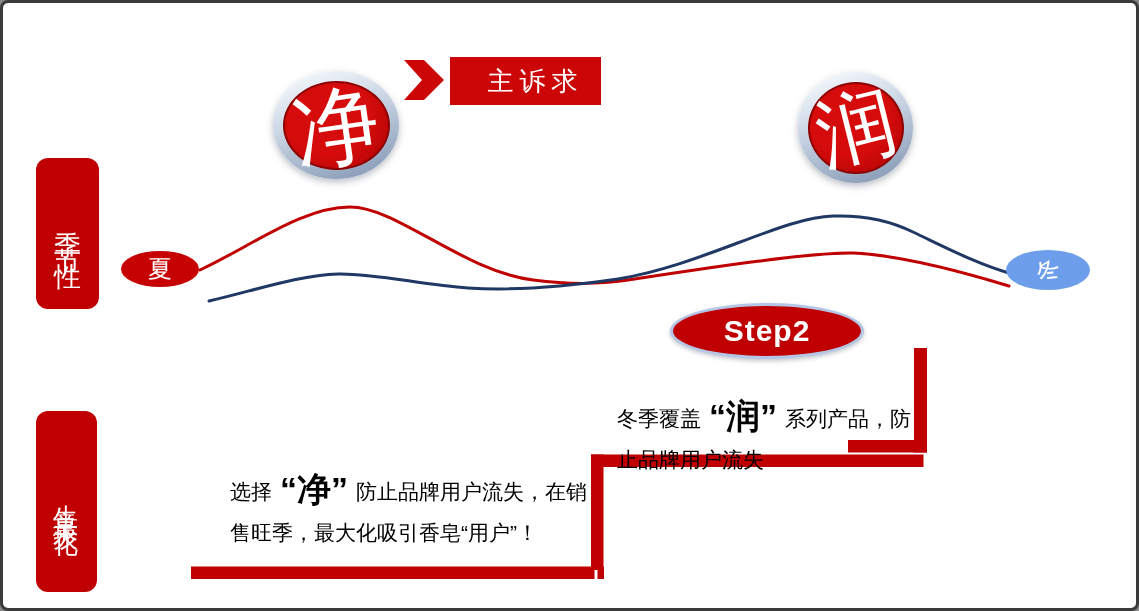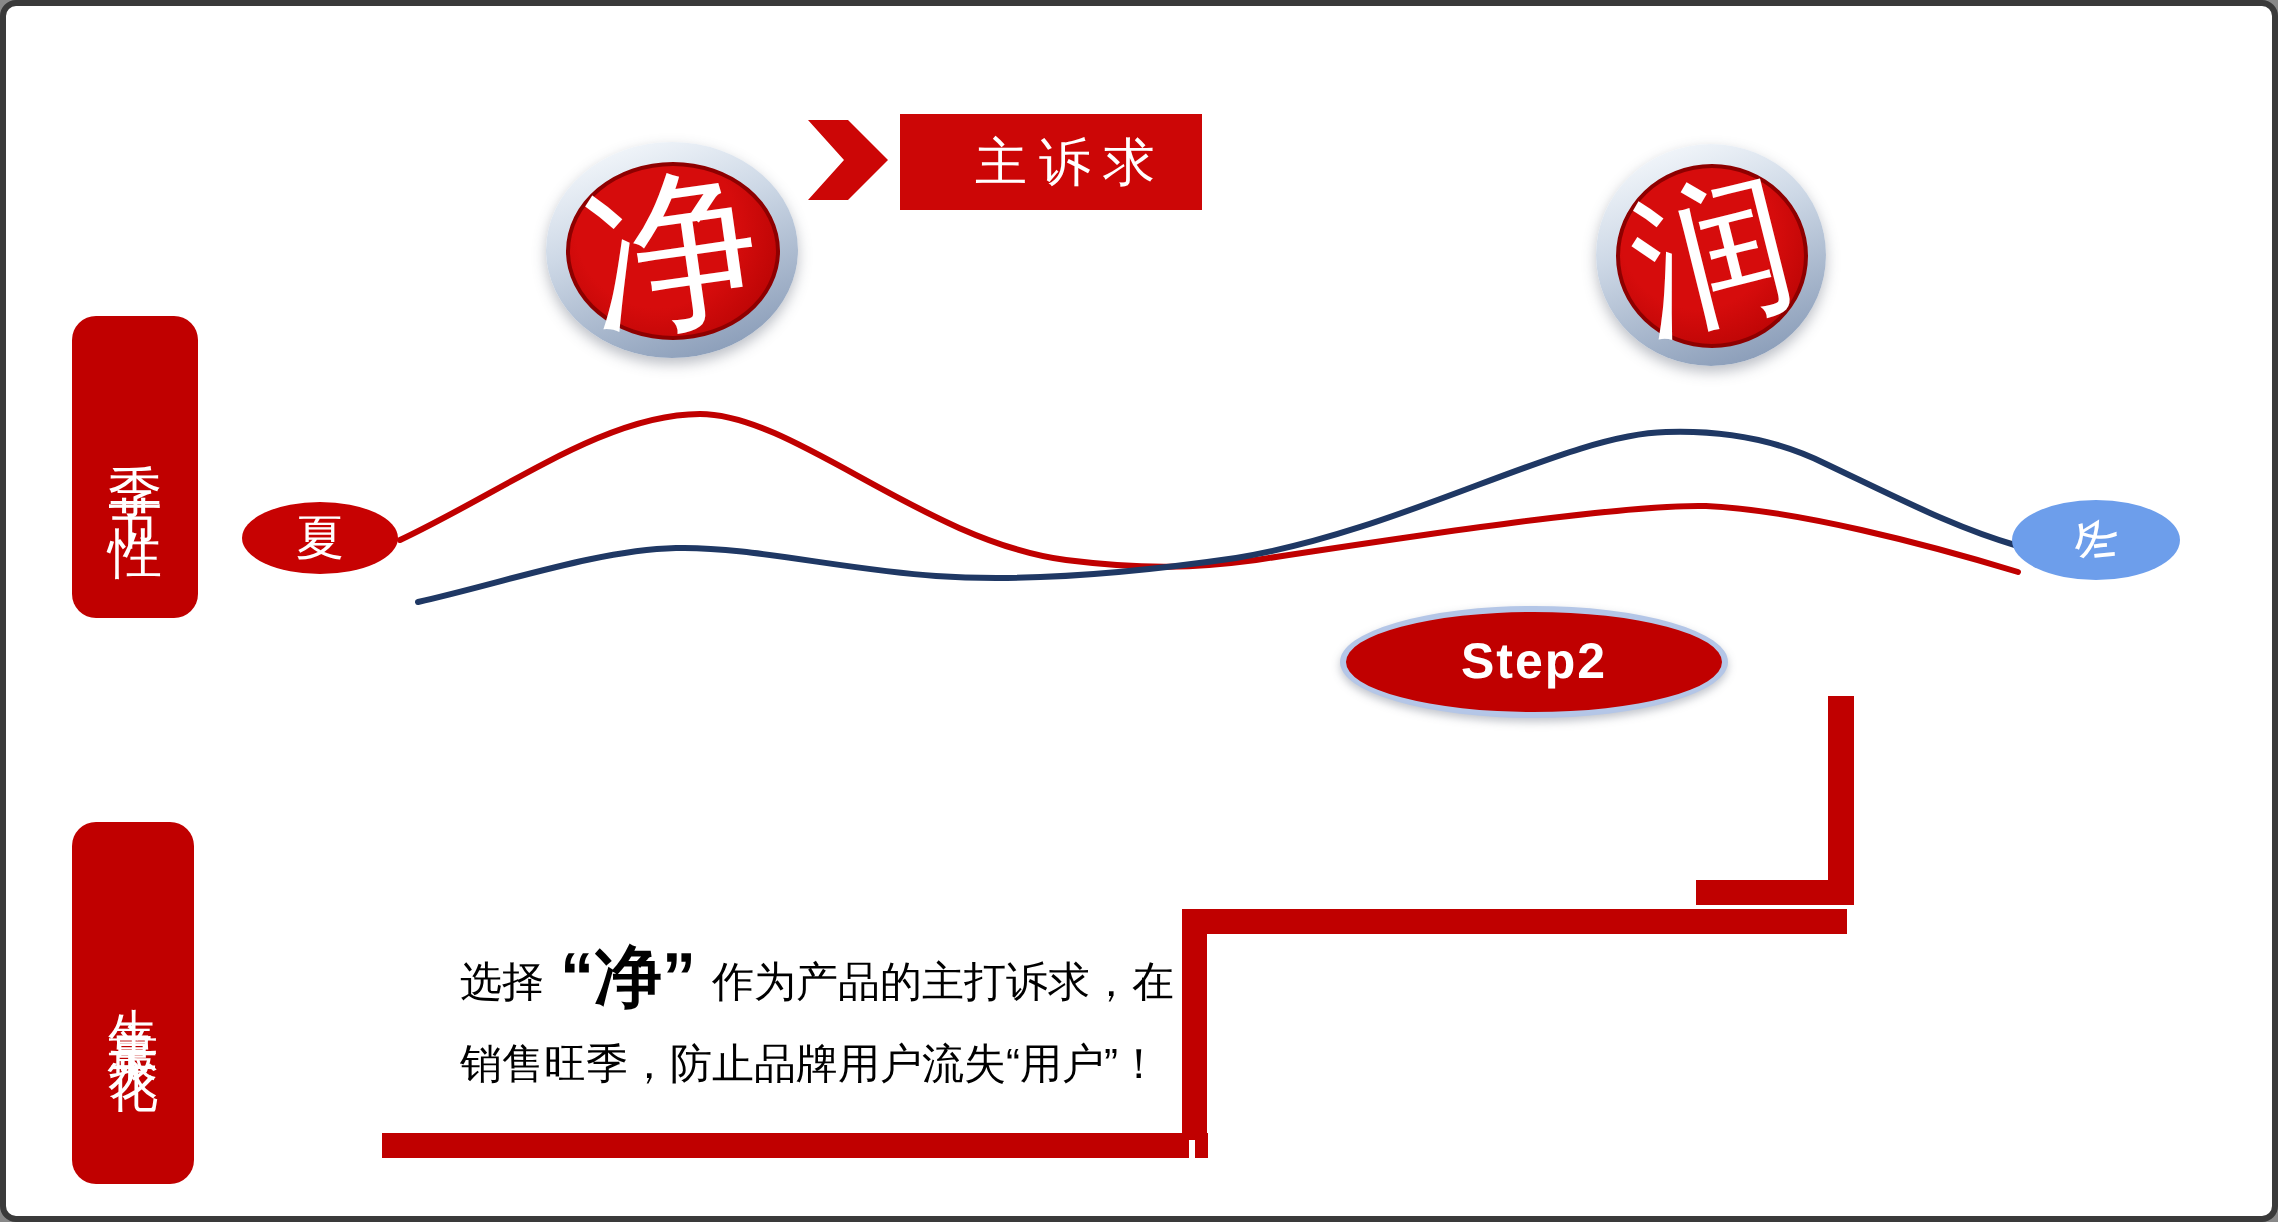--- a/index.html
+++ b/index.html
@@ -98,21 +98,21 @@
   .step-oval {
     position: absolute;
     border-radius: 50%;
     background: #c00000;
     border: 3px solid #b4c6e7;
     box-shadow: 0 2px 4px rgba(80,90,110,0.35);
     color: #ffffff;
     display: flex;
     align-items: center;
     justify-content: center;
-    font-size: 25px;
+    font-size: 30px;
     font-weight: 600;
     letter-spacing: 1px;
   }
   .step-oval.one { left: 272px; top: 378px; width: 181px; height: 58px; }
   .step-oval.two { left: 667px; top: 300px; width: 194px; height: 56px; }
 
   
   .step-desc {
     position: absolute;
     color: #000000;
@@ -177,16 +177,19 @@
   <div class="season-oval summer">
     <span class="season-char">夏</span>
   </div>
   <div class="season-oval winter">
     <span class="season-char">冬</span>
   </div>
 
   <div class="step-oval two">Step2</div>
 
   <div class="step-desc one">
-    <span>选择</span><span class="big">“净”</span><span>作为产品的主打诉求，在销售旺季，防止品牌用户流失“用户”！</span>
+    <span>选择</span><span class="big">“净”</span><span>防止品牌用户流失，在销售旺季，最大化吸引香皂“用户”！</span>
+  </div>
+  <div class="step-desc two">
+    <span>冬季覆盖</span><span class="big">“润”</span><span>系列产品，防止品牌用户流失</span>
   </div>
 
 </div>
 
 </body></html>

